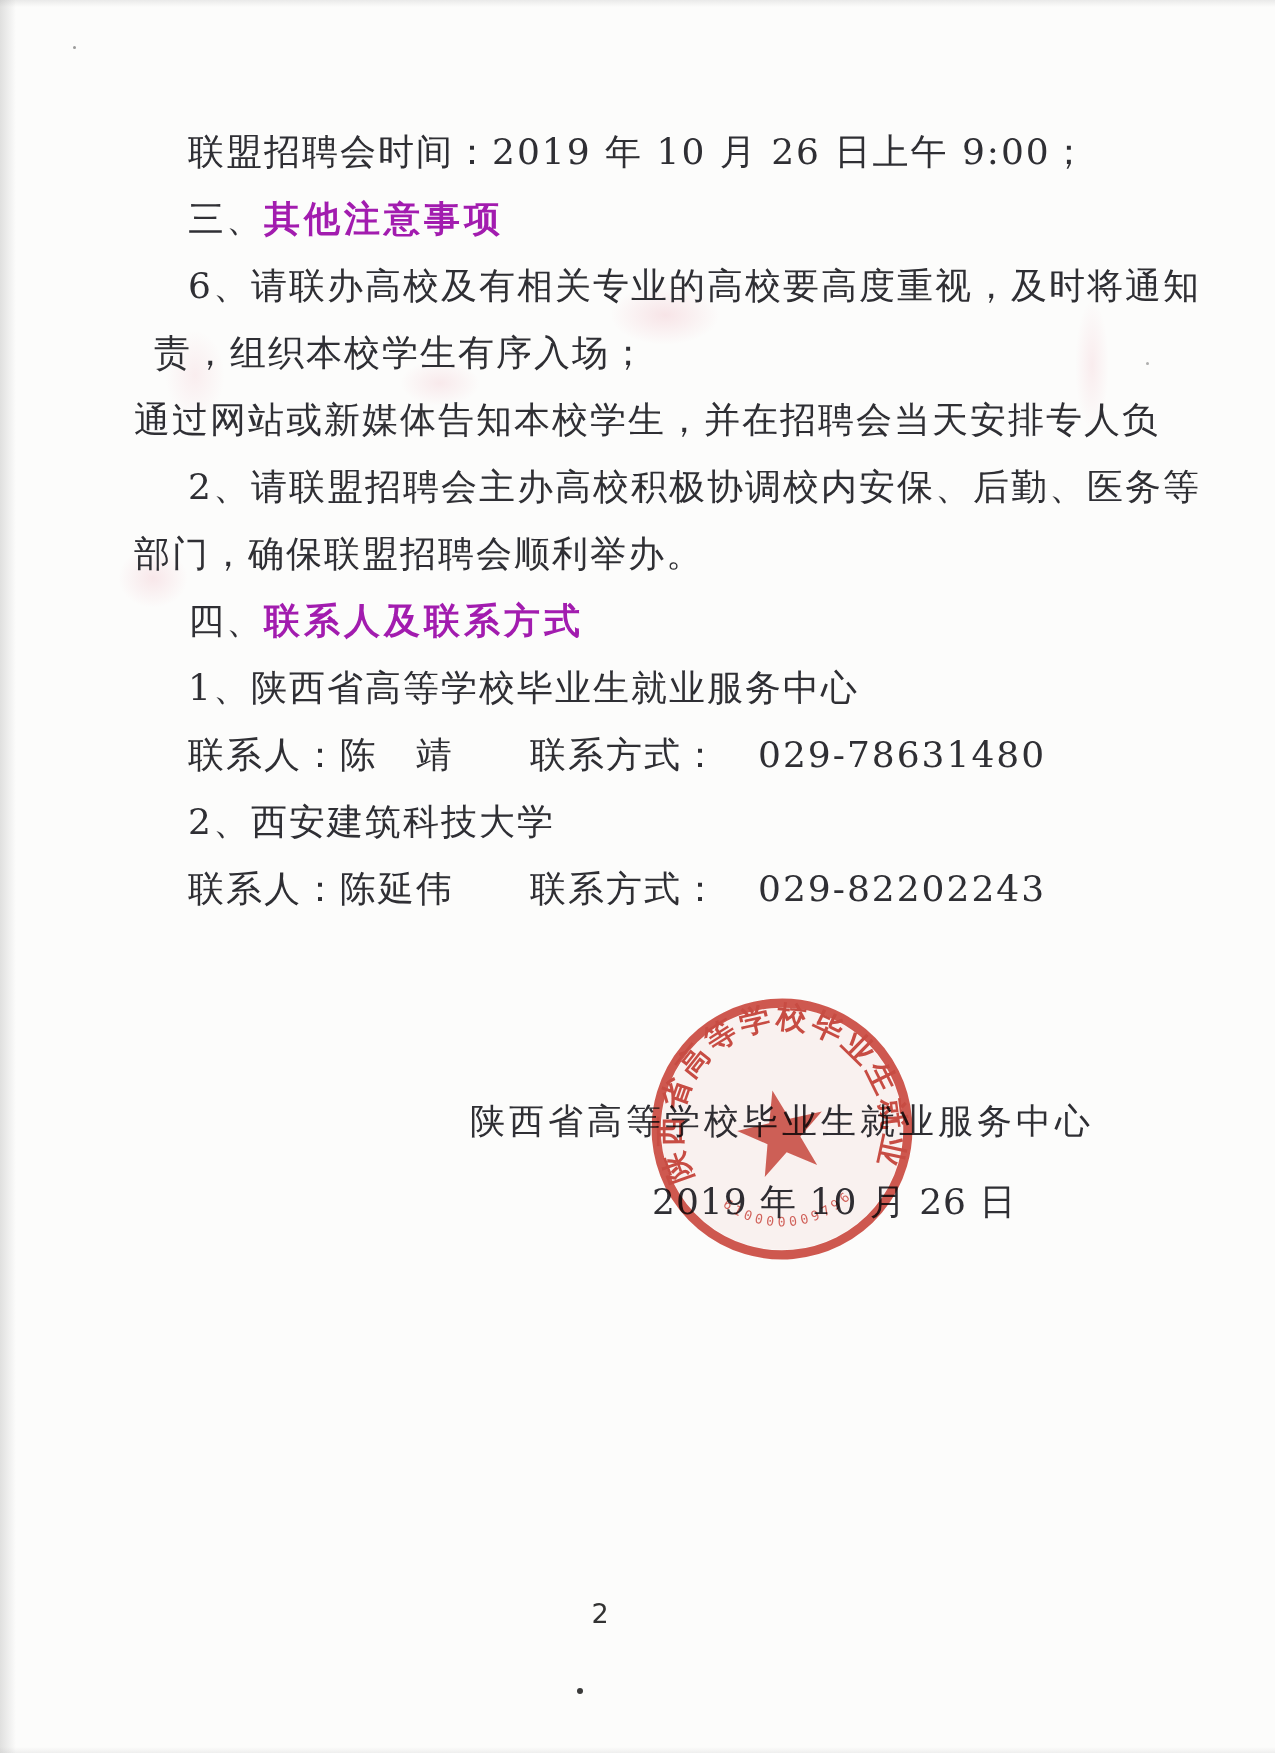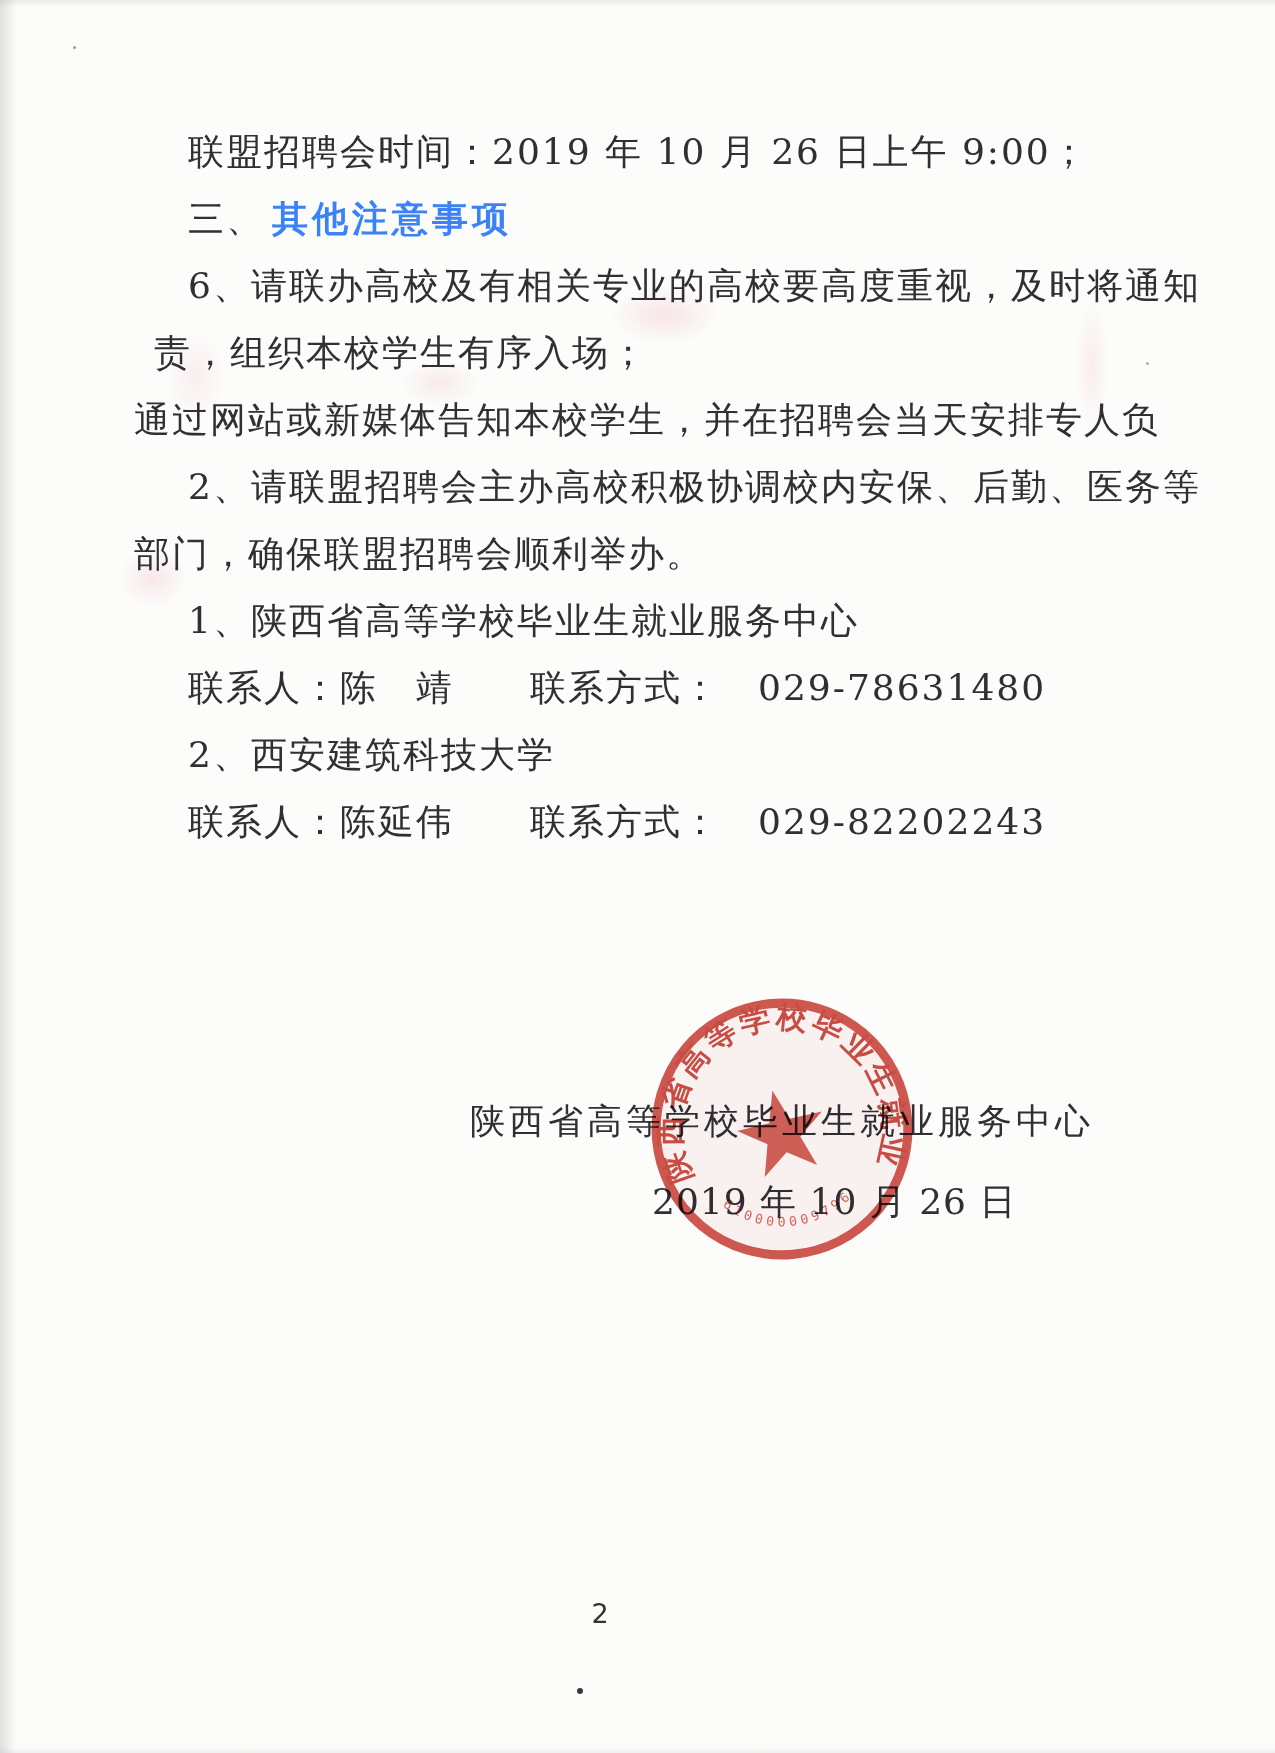--- a/index.html
+++ b/index.html
@@ -40,21 +40,21 @@
     position:absolute;left:132px;top:118px;width:1020px;
   }
   .line{
     margin:0;height:67px;line-height:67px;
     font-size:36px;letter-spacing:2px;white-space:nowrap;
   }
   .ind2{padding-left:56px;}
   .ind1{padding-left:22px;}
   .ind0{padding-left:2px;}
   .hnum{font-weight:normal;}
-  .hbold{font-family:Liberation Serif, serif;font-weight:bold;color:#3b82f6;letter-spacing:4px;margin-left:8px;}
+  .hbold{font-family:Liberation Serif, serif;font-weight:bold;color:#a21caf;letter-spacing:4px;}
 
   
   .sig-org{
     position:absolute;left:470px;top:1098px;
     font-size:35px;letter-spacing:4px;white-space:nowrap;
   }
   .sig-date{
     position:absolute;left:628px;top:1178px;
     font-size:36px;letter-spacing:1px;white-space:nowrap;margin-left:24px;
   }
@@ -97,20 +97,21 @@
   <div class="speck p3"></div>
 
   <div class="content">
     <p class="line ind2">联盟招聘会时间：2019 年 10 月 26 日上午 9:00；</p>
     <p class="line ind2"><span class="hnum">三、</span><span class="hbold">其他注意事项</span></p>
     <p class="line ind2">6、请联办高校及有相关专业的高校要高度重视，及时将通知</p>
     <p class="line ind1">责，组织本校学生有序入场；</p>
     <p class="line ind0">通过网站或新媒体告知本校学生，并在招聘会当天安排专人负</p>
     <p class="line ind2">2、请联盟招聘会主办高校积极协调校内安保、后勤、医务等</p>
     <p class="line ind0">部门，确保联盟招聘会顺利举办。</p>
+    <p class="line ind2"><span class="hnum">四、</span><span class="hbold">联系人及联系方式</span></p>
     <p class="line ind2">1、陕西省高等学校毕业生就业服务中心</p>
     <p class="line ind2">联系人：陈　靖　　联系方式：　029-78631480</p>
     <p class="line ind2">2、西安建筑科技大学</p>
     <p class="line ind2">联系人：陈延伟　　联系方式：　029-82202243</p>
   </div>
 
   <div class="sig-org">陕西省高等学校毕业生就业服务中心</div>
   <div class="sig-date">2019 年 10 月 26 日</div>
 
   <svg class="seal" viewBox="0 0 270 270" xmlns="http://www.w3.org/2000/svg">

